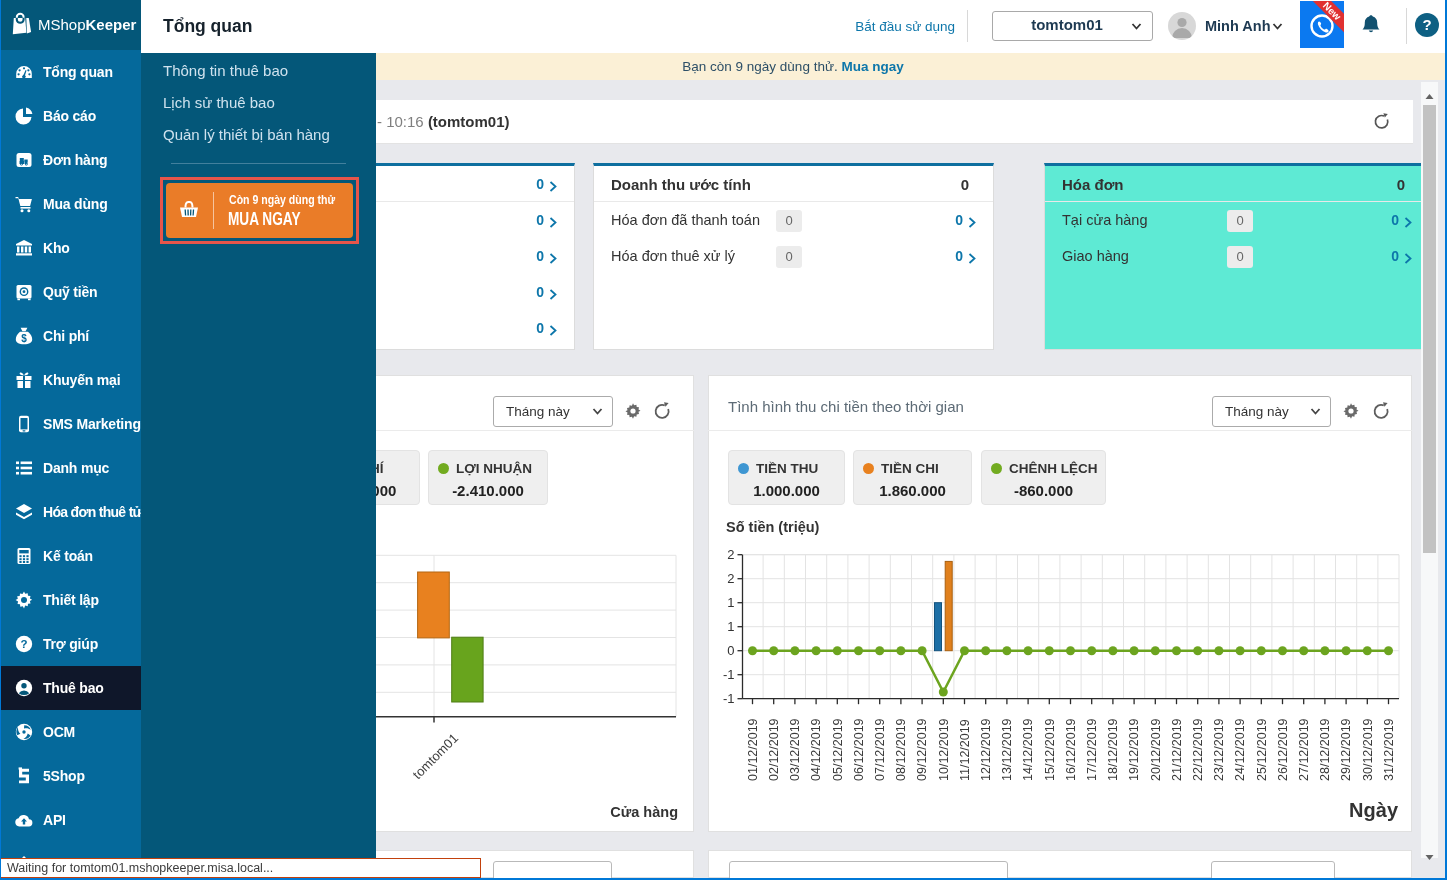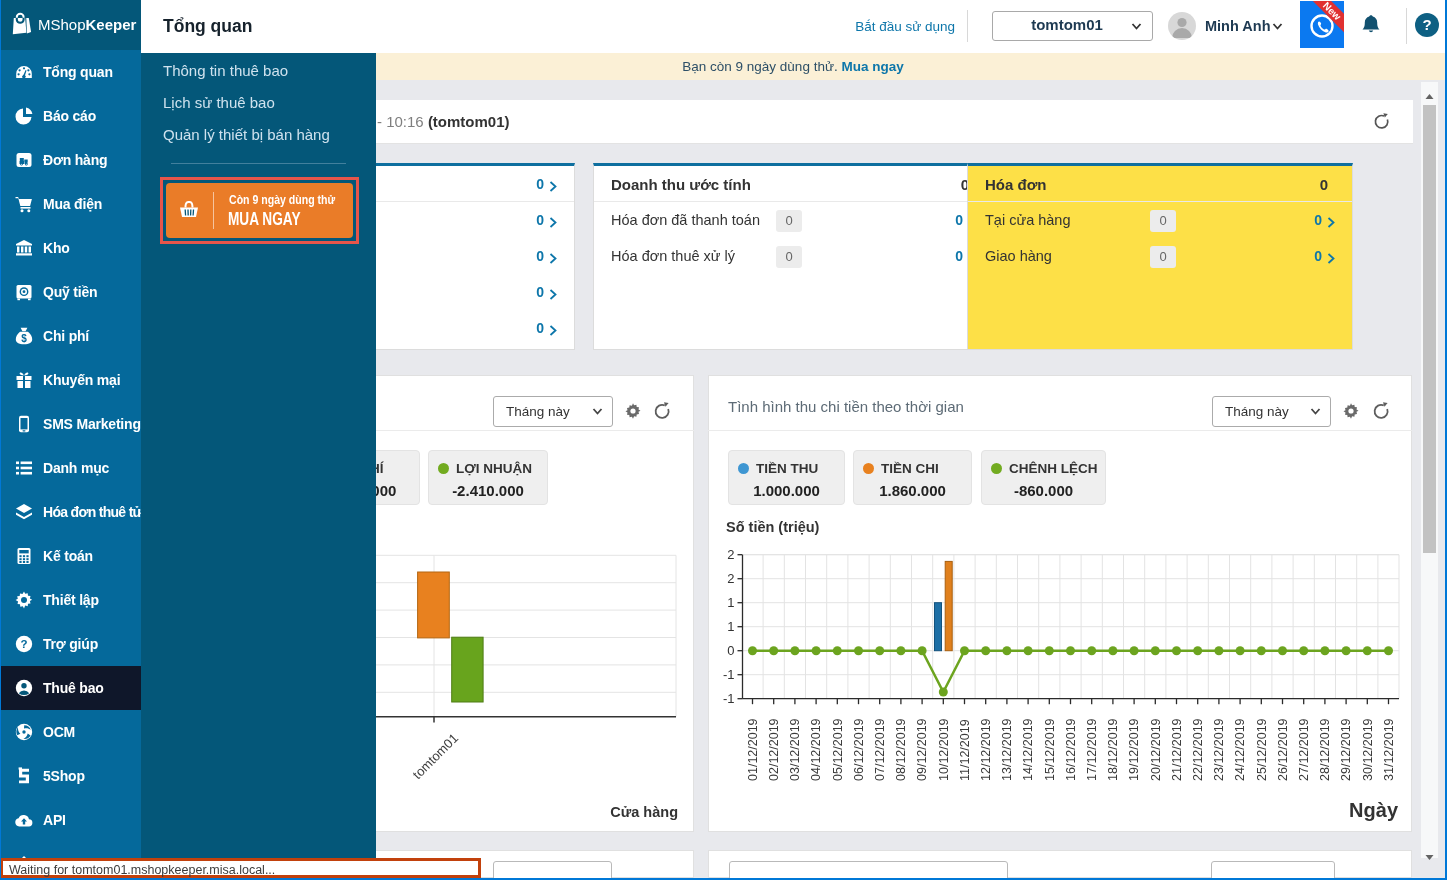--- a/index.html
+++ b/index.html
@@ -44,21 +44,21 @@
     <div style="position:absolute;right:17px;top:48px;"><svg width="8" height="11" viewBox="0 0 8 11">
         <path d="M1.5 1l5 4.5 -5 4.5" fill="none" stroke="#0d76aa" stroke-width="1.8"></path>
       </svg></div>
     <div style="position:absolute;left:17px;top:82px;font-size:14.5px;color:#333;">Hóa đơn thuê xử lý</div>
     <div style="position:absolute;left:182px;top:80px;width:26px;height:22px;background:#ececec;border-radius:3px;font-size:13px;color:#666;text-align:center;line-height:22px;">0</div>
     <div style="position:absolute;right:30px;top:82px;font-size:14px;font-weight:bold;color:#0d76aa;">0</div>
     <div style="position:absolute;right:17px;top:84px;"><svg width="8" height="11" viewBox="0 0 8 11">
         <path d="M1.5 1l5 4.5 -5 4.5" fill="none" stroke="#0d76aa" stroke-width="1.8"></path>
       </svg></div>
   </div>
-<div style="position:absolute;left:967px;top:163px;width:386px;height:187px;background:#fde047;border:1px solid #dcdcdc;border-top:3px solid #0e6f9f;">
+<div style="position:absolute;left:1044px;top:163px;width:386px;height:187px;background:#5eead4;border:1px solid #dcdcdc;border-top:3px solid #0e6f9f;">
     <div style="position:absolute;left:17px;top:10px;font-size:15px;font-weight:bold;color:#333;">Hóa đơn</div>
     <div style="position:absolute;right:24px;top:10px;font-size:15px;font-weight:bold;color:#333;">0</div>
     <div style="position:absolute;left:0;top:35px;width:100%;border-top:1px solid #e9e9e9;"></div>
     <div style="position:absolute;left:17px;top:46px;font-size:14.5px;color:#333;">Tại cửa hàng</div>
     <div style="position:absolute;left:182px;top:44px;width:26px;height:22px;background:#ececec;border-radius:3px;font-size:13px;color:#666;text-align:center;line-height:22px;">0</div>
     <div style="position:absolute;right:30px;top:46px;font-size:14px;font-weight:bold;color:#0d76aa;">0</div>
     <div style="position:absolute;right:17px;top:48px;"><svg width="8" height="11" viewBox="0 0 8 11">
         <path d="M1.5 1l5 4.5 -5 4.5" fill="none" stroke="#0d76aa" stroke-width="1.8"></path>
       </svg></div>
     <div style="position:absolute;left:17px;top:82px;font-size:14.5px;color:#333;">Giao hàng</div>
@@ -382,21 +382,21 @@
       </svg></div>
     <div style="position:absolute;left:42px;top:0;height:44px;line-height:44px;font-size:14px;font-weight:600;color:#fff;white-space:nowrap;letter-spacing:-0.2px;">Đơn hàng</div>
   </div>
 <div style="position:absolute;left:1px;top:182px;width:140px;height:44px;overflow:hidden;">
     <div style="position:absolute;left:13px;top:12px;"><svg width="20" height="20" viewBox="0 0 20 20">
         <path d="M1.5 3h2.6l.8 2h13l-1.8 7H6.3L4.5 5 4 4.2H1.5z" fill="#ffffff"></path>
         <path d="M6.5 13h10v1.6h-10z" fill="#ffffff"></path>
         <circle cx="8" cy="16.7" r="1.5" fill="#ffffff"></circle>
         <circle cx="14.8" cy="16.7" r="1.5" fill="#ffffff"></circle>
       </svg></div>
-    <div style="position:absolute;left:42px;top:0;height:44px;line-height:44px;font-size:14px;font-weight:600;color:#fff;white-space:nowrap;letter-spacing:-0.2px;">Mua điện</div>
+    <div style="position:absolute;left:42px;top:0;height:44px;line-height:44px;font-size:14px;font-weight:600;color:#fff;white-space:nowrap;letter-spacing:-0.2px;">Mua dùng</div>
   </div>
 <div style="position:absolute;left:1px;top:226px;width:140px;height:44px;overflow:hidden;">
     <div style="position:absolute;left:13px;top:12px;"><svg width="20" height="20" viewBox="0 0 20 20">
         <path d="M10 2 18 6v1.5H2V6z" fill="#ffffff"></path>
         <rect x="3" y="8.5" width="2.4" height="6" fill="#ffffff"></rect>
         <rect x="7" y="8.5" width="2.4" height="6" fill="#ffffff"></rect>
         <rect x="10.8" y="8.5" width="2.4" height="6" fill="#ffffff"></rect>
         <rect x="14.6" y="8.5" width="2.4" height="6" fill="#ffffff"></rect>
         <rect x="2" y="15.3" width="16" height="2.2" fill="#ffffff"></rect>
       </svg></div>
@@ -541,15 +541,15 @@
           <line x1="8.2" y1="11.5" x2="8.6" y2="17.5"></line>
           <line x1="11" y1="11.5" x2="11.2" y2="17.5"></line>
           <line x1="13.8" y1="11.5" x2="13.6" y2="17.5"></line>
           <line x1="16.5" y1="11.5" x2="16.1" y2="17.5"></line>
         </g>
       </svg></div>
     <div style="position:absolute;left:47px;top:9px;width:1px;height:37px;background:rgba(255,255,255,.55);"></div>
     <div style="position:absolute;left:63px;top:10px;font-size:12px;font-weight:bold;color:#fff;white-space:nowrap;transform:scaleX(.88);transform-origin:left;">Còn 9 ngày dùng thử</div>
     <div style="position:absolute;left:62px;top:26px;font-size:17.5px;font-weight:bold;color:#fff;white-space:nowrap;transform:scaleX(.78);transform-origin:left;">MUA NGAY</div>
   </div>
-<div style="position:absolute;left:0;top:858px;width:481px;height:20px;background:#fff;border:3px solid #c2410c;font-size:12.5px;color:#3c3c3c;line-height:18px;padding-left:6px;">Waiting for tomtom01.mshopkeeper.misa.local...</div>
+<div style="position:absolute;left:0;top:858px;width:481px;height:20px;background:#fff;border:1px solid #c2410c;font-size:12.5px;color:#3c3c3c;line-height:18px;padding-left:6px;">Waiting for tomtom01.mshopkeeper.misa.local...</div>
 <div style="position:absolute;left:0;top:0;width:1px;height:880px;background:#0078d7;"></div>
 <div style="position:absolute;left:1445px;top:0;width:2px;height:880px;background:#0078d7;"></div>
 <div style="position:absolute;left:0;top:878px;width:1447px;height:2px;background:#0078d7;"></div>
 </body></html>

